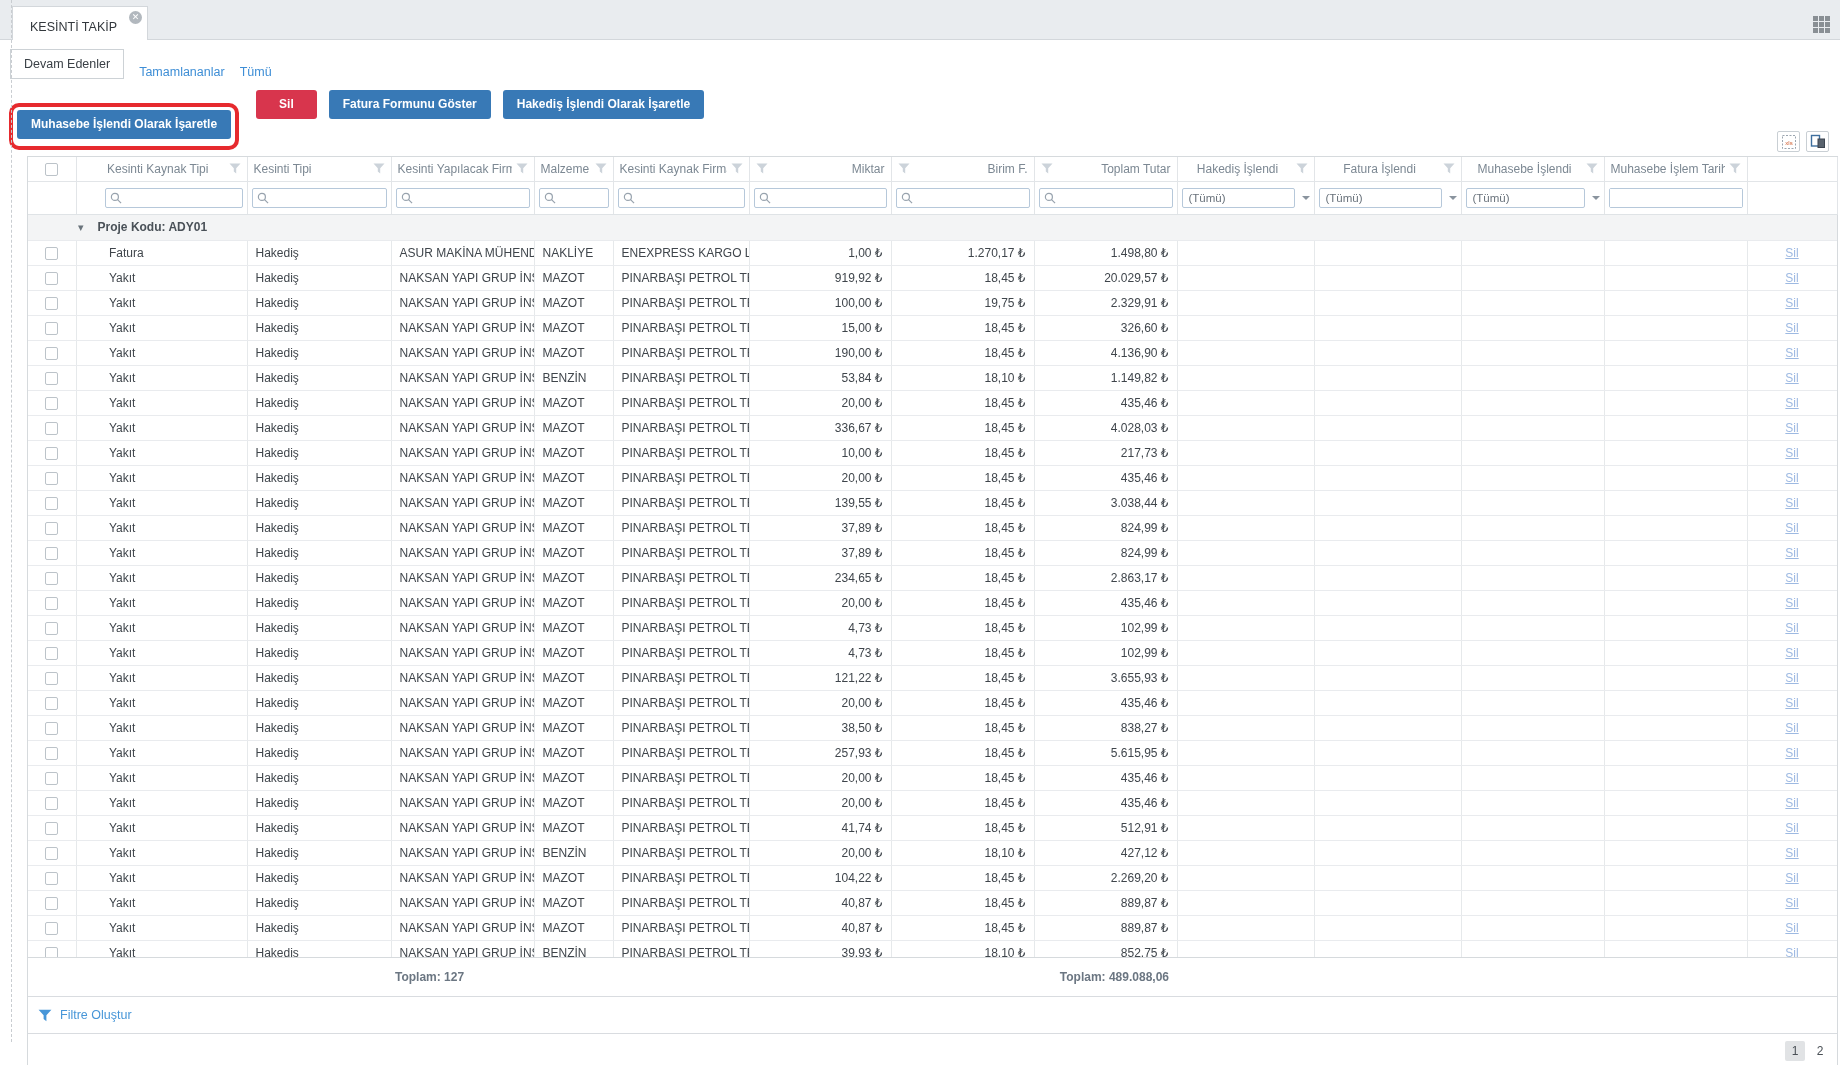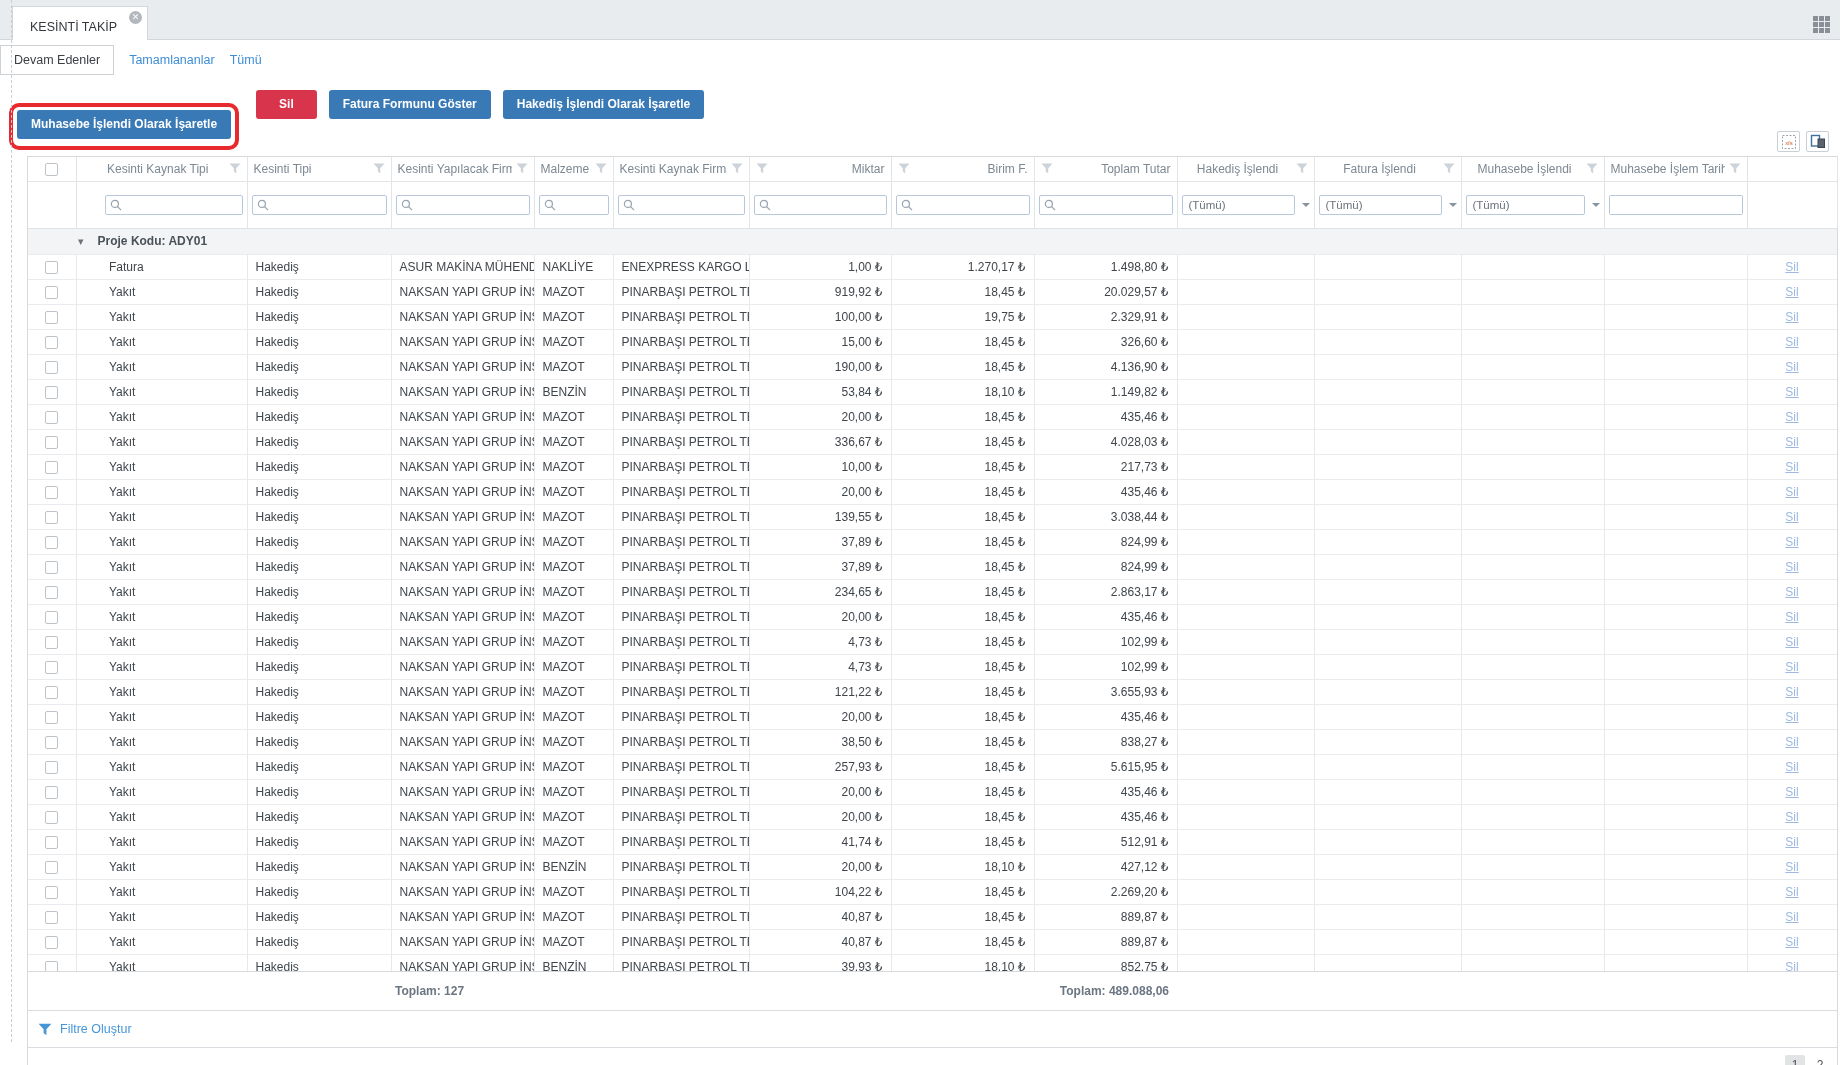--- a/index.html
+++ b/index.html
@@ -17,21 +17,21 @@
   .doctab { margin-left:12px; height:34px; background:#fff; border:1px solid #d3d7db; border-bottom:none;
             display:flex; align-items:center; padding:6px 30px 0 17px; position:relative; top:1px;
             font-size:12.5px; color:#33383d; cursor:pointer; }
   .doctab-close { position:absolute; right:5px; top:4px; width:13px; height:13px; border-radius:50%;
                   background:#b2b8be; color:#fff; font-size:9px; line-height:13px; text-align:center; cursor:pointer; }
   .waffle { position:absolute; right:10px; top:16px; width:17px; height:17px; display:grid;
             grid-template-columns:repeat(3,1fr); grid-template-rows:repeat(3,1fr); gap:1.5px; cursor:pointer; }
   .waffle span { background:#898f94; }
 
   
-  .subtabs { display:flex; align-items:center; height:39px; }
+  .subtabs { display:flex; align-items:flex-end; height:39px; padding-left:10px; }
   .subtab { font-size:12.5px; cursor:pointer; }
   .subtab.active { border:1px solid #cdd2d6; background:#fff; padding:7px 13px; color:#3a4046; }
   .subtab.link { color:#3e8ed6; margin-left:15px; }
 
   
   .toolbar { display:flex; align-items:center; height:50px; padding-left:17px; }
   .btn { height:29px; border:none; border-radius:3px; color:#fff; font-size:12px; font-weight:600;
          padding:0 14px; font-family:inherit; cursor:pointer; margin-right:12px; white-space:nowrap; }
   .btn.blue { background:#3879b6; }
   .btn.red  { background:#d8354d; padding:0 23px; }
@@ -52,21 +52,21 @@
                 font-weight:400; color:#7c8893; font-size:12px; padding:0 6px; white-space:nowrap; overflow:hidden; }
   .headtab th.sel { padding:0; text-align:center; }
   .headtab th.ind { border-right:none; }
   .hwrap { display:flex; align-items:center; gap:4px; }
   .hc { cursor:pointer; }
   .hc.left .cap   { flex:1; text-align:left; overflow:hidden; white-space:nowrap; }
   .hc.right .cap  { flex:1; text-align:right; overflow:hidden; white-space:nowrap; }
   .hc.center .cap { flex:1; text-align:center; overflow:hidden; white-space:nowrap; }
   .funnel { flex:0 0 auto; cursor:pointer; }
 
-  td.fc { padding:13px 4px; border-right:1px solid #e2e5e8; border-bottom:1px solid #dfe3e6; height:27px; }
+  td.fc { padding:6px 4px; border-right:1px solid #e2e5e8; border-bottom:1px solid #dfe3e6; height:27px; }
   td.fc.ind { border-right:none; }
   .sbox { display:flex; align-items:center; border:1px solid #b6c8da; border-radius:2px; height:20px;
           background:#fff; padding-left:4px; gap:3px; }
   .sbox input { border:none; outline:none; flex:1; min-width:0; font-size:11px; font-family:inherit; color:#3f454b; }
   .combo { display:flex; align-items:center; gap:7px; }
   .cbox { flex:1; border:1px solid #b6c8da; border-radius:2px; height:20px; line-height:18px; padding:0 6px;
           font-size:11.5px; color:#6a737c; background:#fff; cursor:pointer; overflow:hidden; white-space:nowrap; }
   .carr { width:0; height:0; border-left:4px solid transparent; border-right:4px solid transparent;
           border-top:4px solid #8a949e; cursor:pointer; flex:0 0 auto; }
   .dbox { border:1px solid #b6c8da; border-radius:2px; height:20px; background:#fff; display:flex; }

